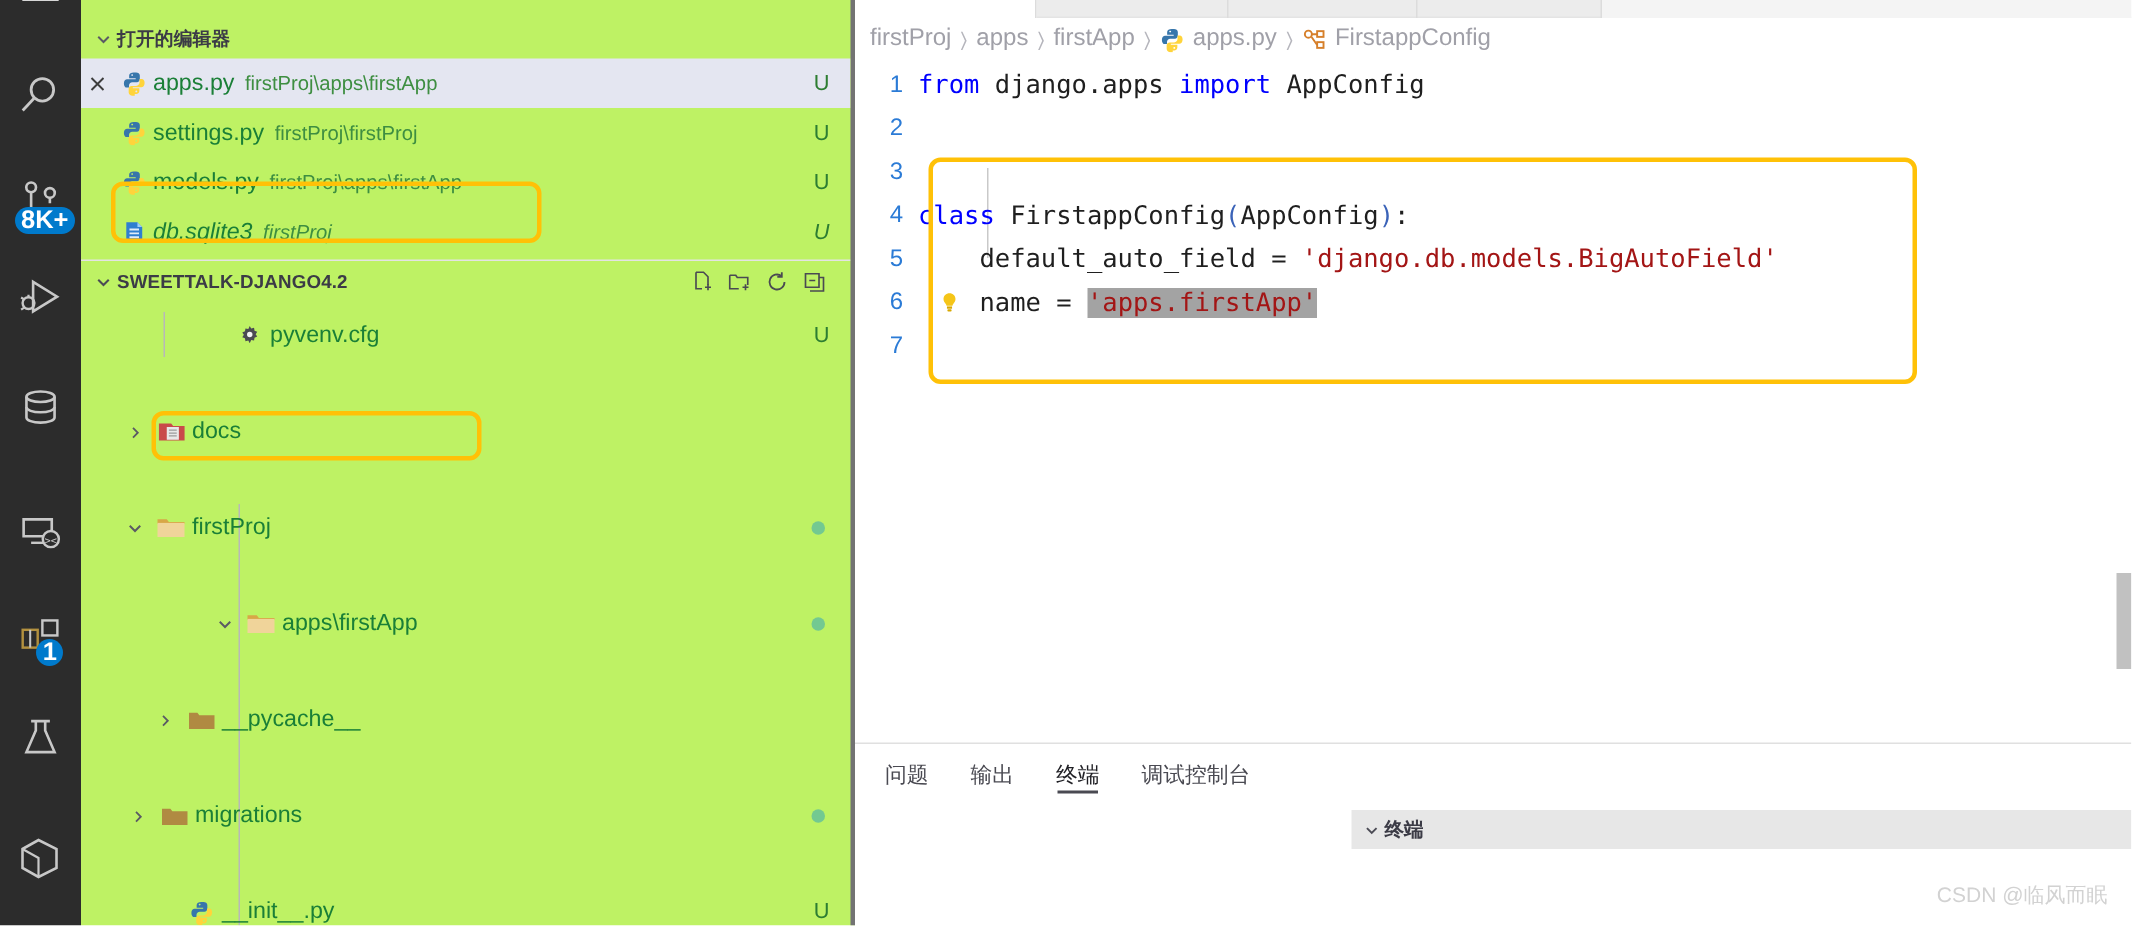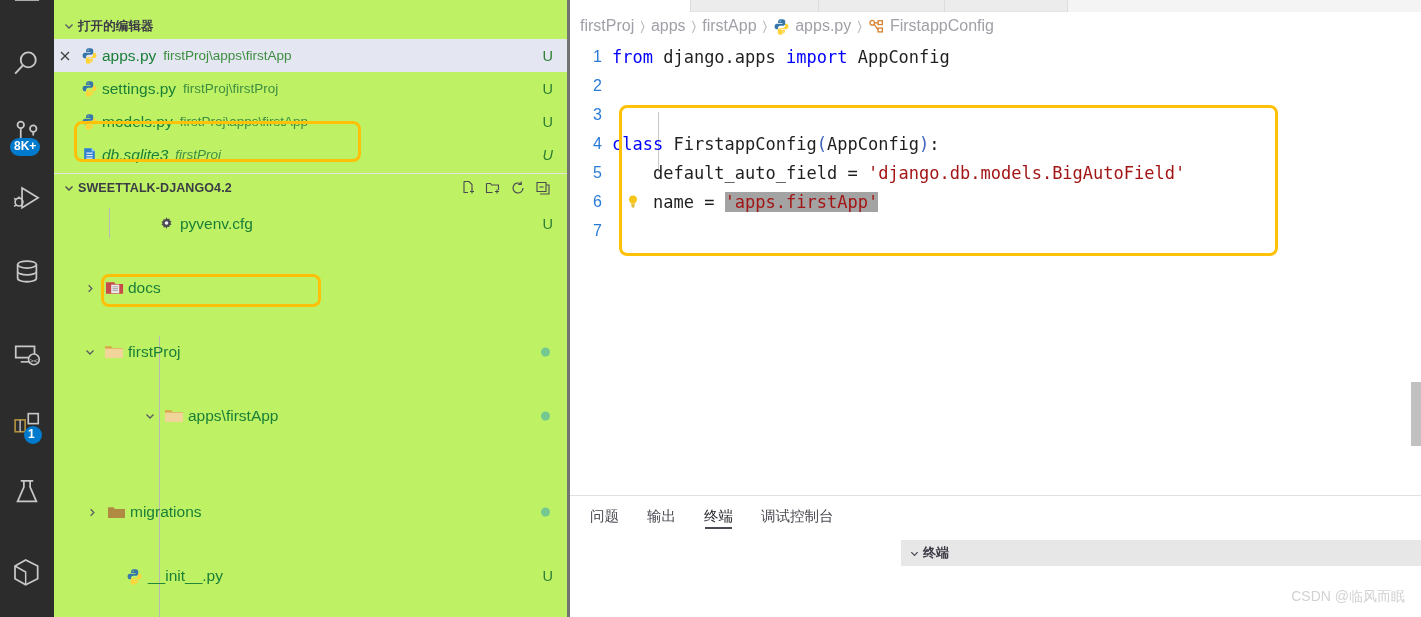--- a/index.html
+++ b/index.html
@@ -20,23 +20,23 @@
   }
   .act-item {
     position: absolute; left: 0; width: 54px; height: 54px;
     display: flex; align-items: center; justify-content: center;
   }
   .act-item svg { display: block; }
   .act-badge {
     position: absolute;
     background: #007acc; color: #fff;
     border-radius: 11px;
-    font-size: 12px; font-weight: bold;
+    font-size: 17px; font-weight: bold;
     line-height: 17px;
-    text-align: left;
+    text-align: right;
     min-width: 18px; height: 18px;
     padding: 0 4px;
     font-family: "Liberation Sans", sans-serif;
   }
 
   
   .sidebar {
     width: 516px; height: 617px;
     background: #bef264;
     flex: 0 0 516px;
@@ -492,20 +492,33 @@
         <span class="ficon" style="margin-left:30px;">
           <svg width="20" height="16" viewBox="0 0 20 16">
             <path d="M1 2.2h6.2l1.4 1.8H19v1.3H1z" fill="#d8a747"></path>
             <path d="M1 4.6h18V14H1z" fill="#f0d49a"></path>
           </svg>
         </span>
         <span class="label">apps\firstApp</span>
         <span class="dot"></span>
       </div>
 
+      <div class="tree-row" style="top:128px; padding-left:46px;">
+        <span class="arrow">
+          <svg width="11" height="11" viewBox="0 0 12 12" fill="none">
+              <path d="M4 2.5 L7.5 6 L4 9.5" stroke="#5a5a64" stroke-width="1.3"></path>
+            </svg>
+        </span>
+        <span class="ficon">
+          <svg width="19" height="15" viewBox="0 0 19 15">
+              <path d="M1 2.2h5.6l1.3 1.7H18V13H1z" fill="#b08a42"></path>
+            </svg>
+        </span>
+        <span class="label">__pycache__</span>
+      </div>
 
       <div class="tree-row" style="top:160px; padding-left:28px;">
         <span class="arrow">
           <svg width="11" height="11" viewBox="0 0 12 12" fill="none">
               <path d="M4 2.5 L7.5 6 L4 9.5" stroke="#5a5a64" stroke-width="1.3"></path>
             </svg>
         </span>
         <span class="ficon">
           <svg width="19" height="15" viewBox="0 0 19 15">
               <path d="M1 2.2h5.6l1.3 1.7H18V13H1z" fill="#b08a42"></path>

